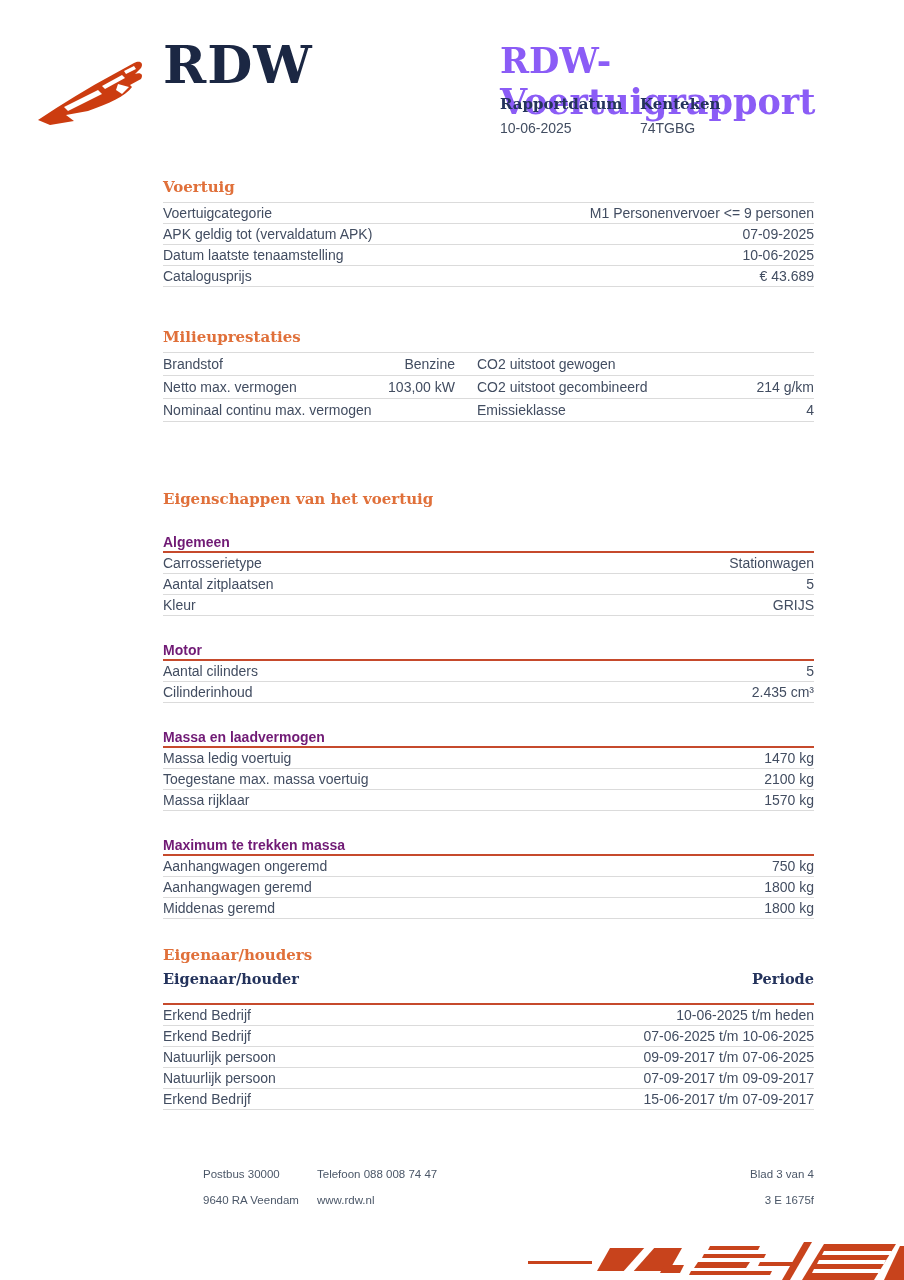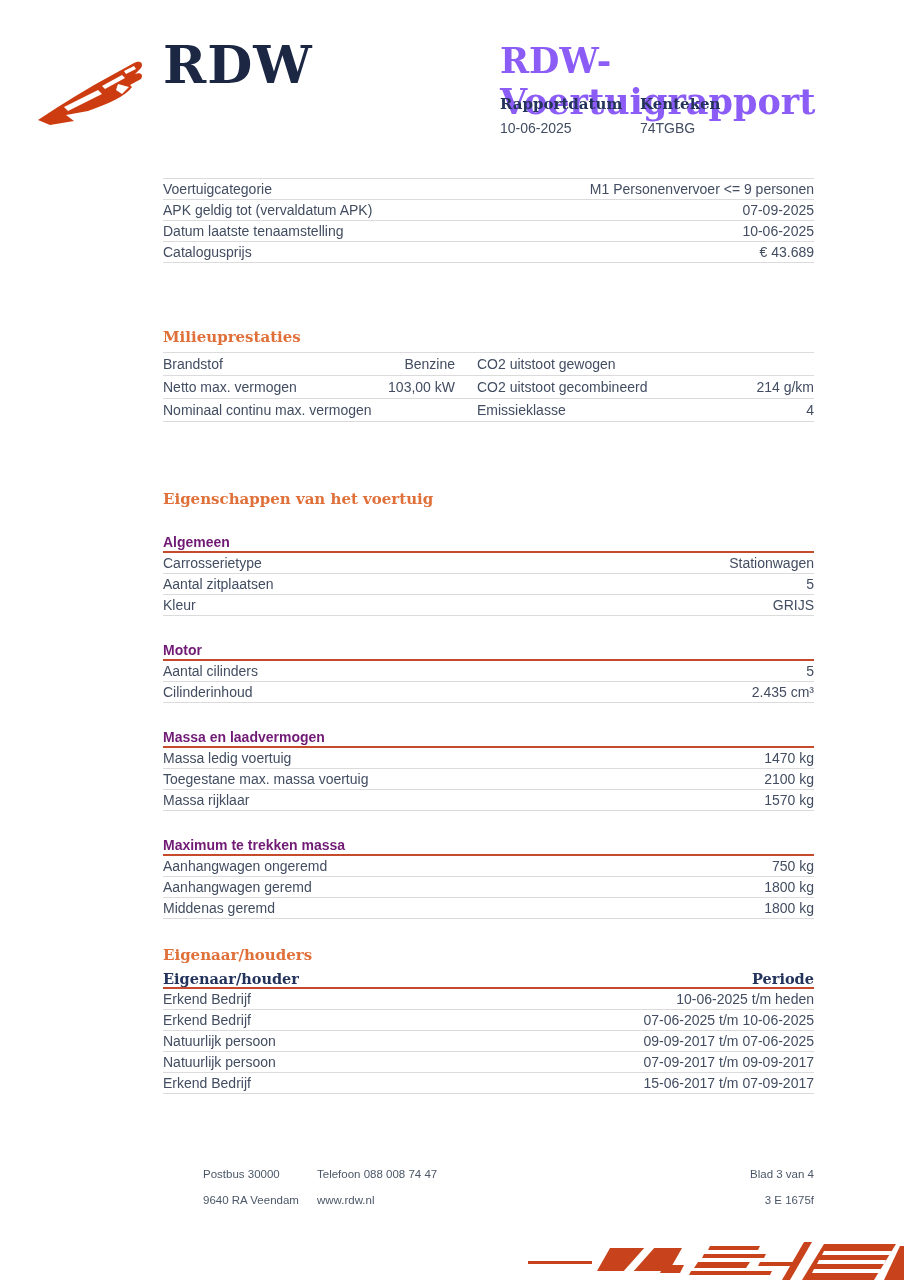--- a/index.html
+++ b/index.html
@@ -55,21 +55,21 @@
   .sub:first-of-type { margin-top:0; }
   .sub-heading {
     font-weight:bold; font-size:14px; color:#701a75;
     padding-bottom:1px; border-bottom:2px solid #c64a2c;
   }
 
   
   .own-header {
     display:flex; justify-content:space-between; align-items:flex-end;
     font-family:"DejaVu Serif", serif; font-weight:bold; font-size:14.5px;
-    color:#24335c; padding-bottom:0; border-bottom:2px solid #c64a2c;
+    color:#24335c; padding-bottom:16px; border-bottom:2px solid #c64a2c;
   }
 
   
   .s-voertuig   { top:178px; }
   .s-milieu     { top:328px; }
   .s-eigensch   { top:490px; }
   .s-eigenaren  { top:946px; }
 
   
   .footer { position:absolute; left:163px; top:1168px; width:651px;
@@ -105,20 +105,21 @@
       <div class="meta-label">Rapportdatum</div>
       <div class="meta-value">10-06-2025</div>
     </div>
     <div class="meta-col">
       <div class="meta-label">Kenteken</div>
       <div class="meta-value">74TGBG</div>
     </div>
   </div>
 
   <div class="section s-voertuig">
+    <div class="sec-heading">Voertuig</div>
     <div class="rows">
       <div class="row">
         <span>Voertuigcategorie</span>
         <span class="val">M1 Personenvervoer &lt;= 9 personen</span>
       </div>
       <div class="row">
         <span>APK geldig tot (vervaldatum APK)</span>
         <span class="val">07-09-2025</span>
       </div>
       <div class="row">

